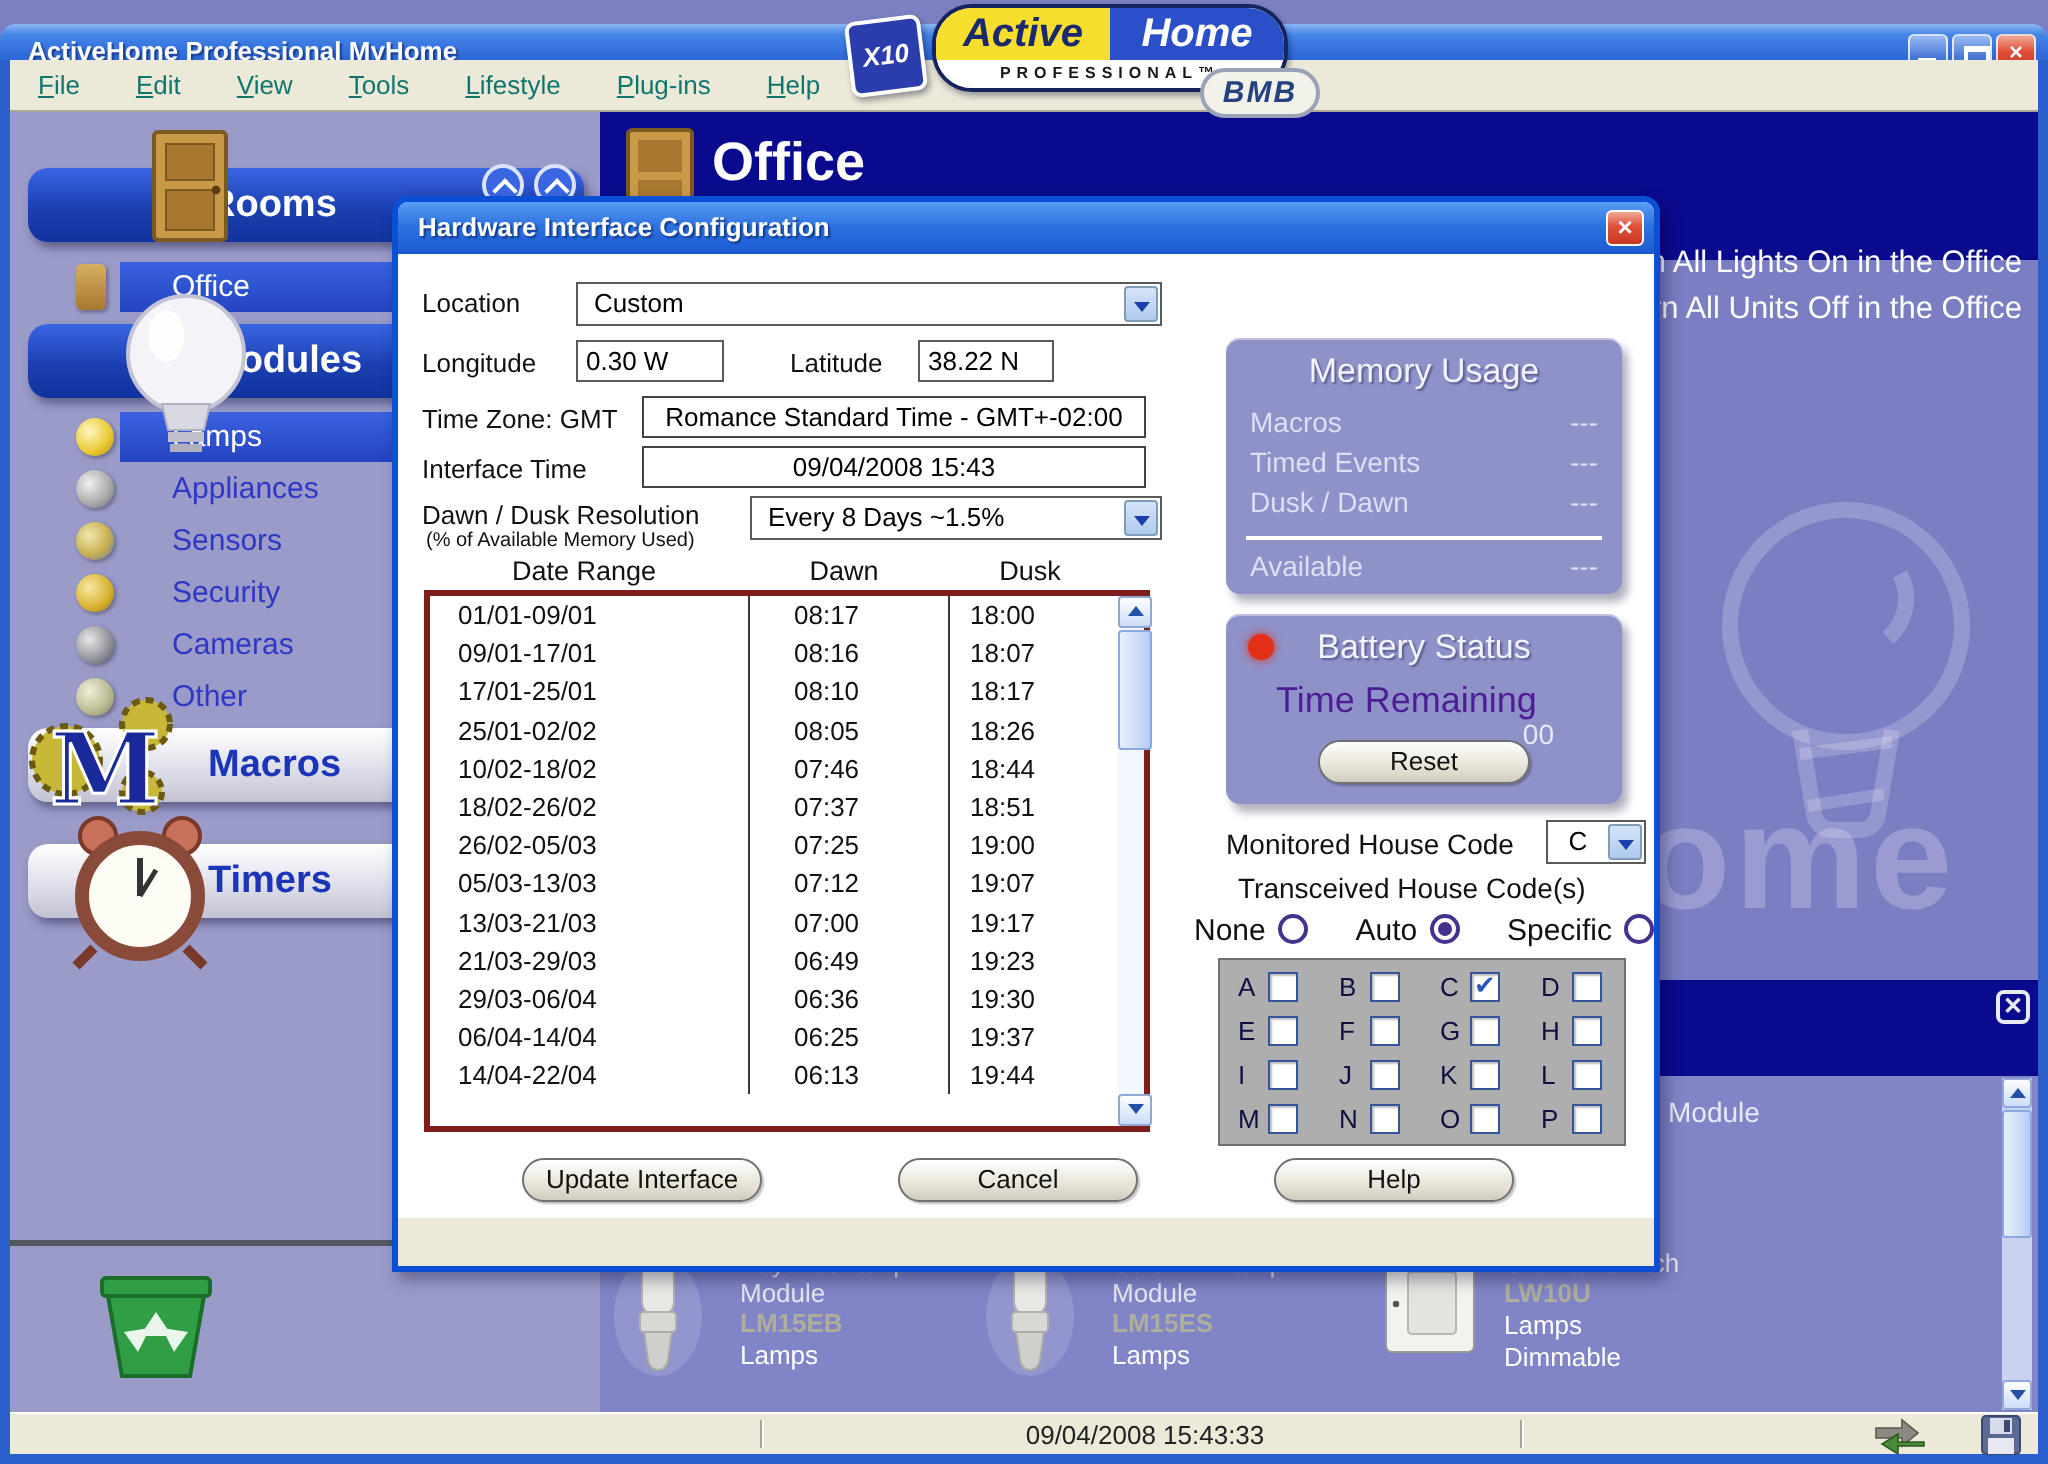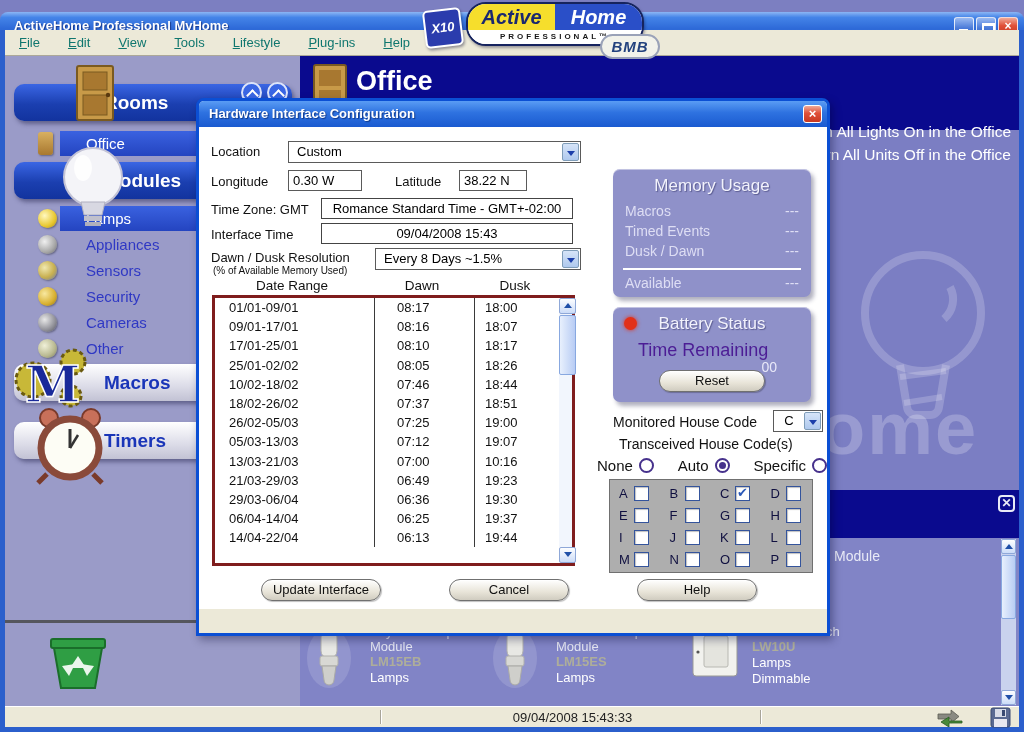--- a/index.html
+++ b/index.html
@@ -172,21 +172,21 @@
   .mem-rows { margin-top:5px; }
   .mem-row { display:flex; justify-content:space-between; padding:0 12px; font-size:14px;
     color:#DEDEF4; line-height:20px; }
   .mem-sep { height:2px; background:#fff; margin:7px 10px 3px; }
   .bat-dot { position:absolute; left:11px; top:10px; width:13px; height:13px; border-radius:50%;
     background:#E23018; box-shadow:0 0 4px #E23018; }
   .bat-label { position:absolute; left:13px; top:33px; font-size:18px; color:#4c1d95;margin-left:12px; }
   .bat-value { position:absolute; right:34px; top:52px; font-size:14px; color:#E8E8F8; }
   .radio-row { position:absolute; left:398px; top:330px; width:230px; display:flex;
     justify-content:space-between; }
-  .radio-opt { display:flex; align-items:center; gap:6px; font-size:15px; color:#111; cursor:pointer; }
+  .radio-opt { display:flex; gap:6px; font-size:15px; color:#111; cursor:pointer; }
   .radio { width:15px; height:15px; border:2px solid #46318C; border-radius:50%; background:#fff; position:relative; }
   .radio.on::after { content:""; position:absolute; left:2px; top:2px; width:7px; height:7px;
     border-radius:50%; background:#46318C; }
   .hc-grid { position:absolute; left:410px; top:352px; width:204px; height:94px; background:#AEAEAE;
     border:1px solid #707070; display:grid; grid-template-columns:repeat(4,1fr); align-items:center; padding:2px 0; }
   .hc-cell { display:flex; align-items:center; gap:4px; padding-left:9px; cursor:pointer; }
   .hc-letter { font-size:13px; color:#101040; width:11px; }
   .hc-box { width:15px; height:15px; background:#fff; border:1px solid #34549C;
     box-shadow:inset 1px 1px 1px rgba(0,0,0,.25); position:relative; }
   .hc-box.checked::after { content:"\2714"; position:absolute; left:1px; top:-2px; color:#2A58B8; font-size:13px; }
@@ -491,21 +491,21 @@
               <div class="td c2">19:00</div>
             </div>
             <div class="tr">
               <div class="td c0">05/03-13/03</div>
               <div class="td c1">07:12</div>
               <div class="td c2">19:07</div>
             </div>
             <div class="tr">
               <div class="td c0">13/03-21/03</div>
               <div class="td c1">07:00</div>
-              <div class="td c2">10:16</div>
+              <div class="td c2">19:17</div>
             </div>
             <div class="tr">
               <div class="td c0">21/03-29/03</div>
               <div class="td c1">06:49</div>
               <div class="td c2">19:23</div>
             </div>
             <div class="tr">
               <div class="td c0">29/03-06/04</div>
               <div class="td c1">06:36</div>
               <div class="td c2">19:30</div>

